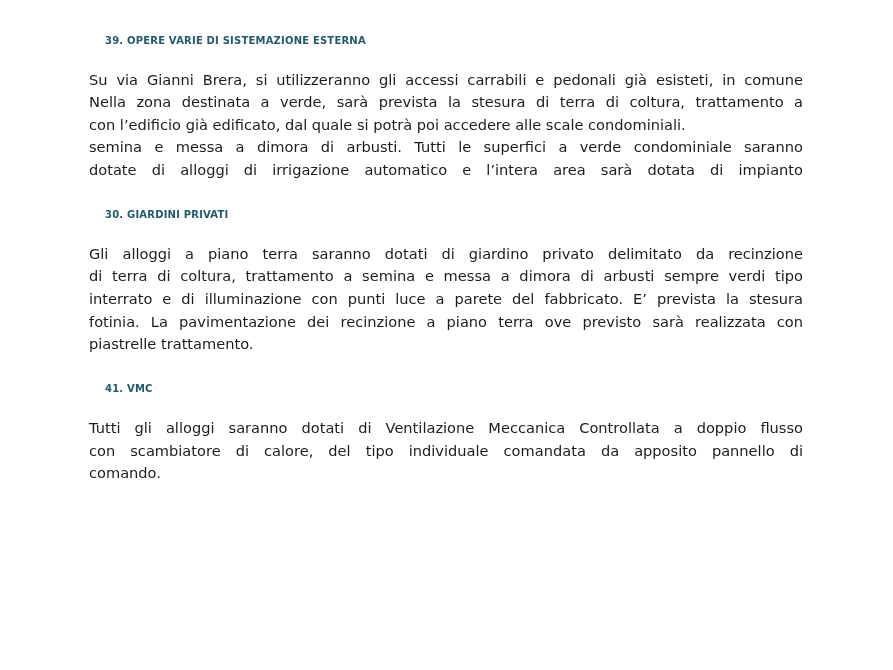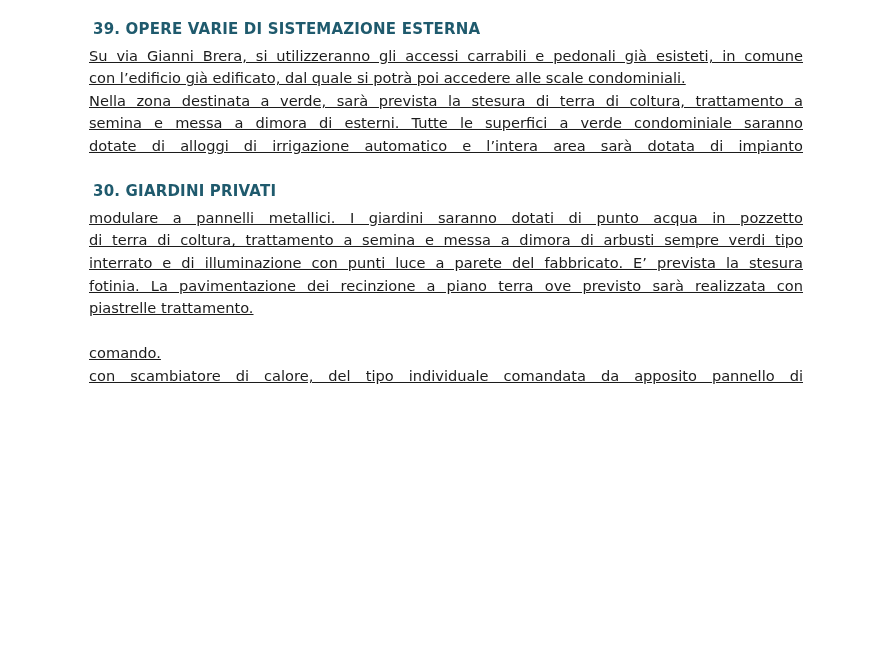--- a/index.html
+++ b/index.html
@@ -23,67 +23,68 @@
       line-height: 22.6px;
       color: #1c1c1c;
     }
     .section {
       margin: 0 0 22.6px 0;
     }
     .heading {
       color: #1f5a6d;
       font-weight: bold;
       letter-spacing: 0.2px;
-      font-size: 15px;
+      font-size: 10px;
       line-height: 22.6px;
-      margin: 4px;
+      margin: 16px;
     }
     .para {
       margin: 0;
       text-align: justify;
       text-align-last: left;
-      text-decoration: underline;
     }
     .para span.line {
       display: block;
       text-align: justify;
       text-align-last: justify;
       white-space: nowrap;
     }
     .para span.line.last {
       text-align-last: left;
     }
   </style>
 </head>
 <body>
 
 <div class="page">
 
   <div class="section">
     <h2 class="heading">39. OPERE VARIE DI SISTEMAZIONE ESTERNA</h2>
     <p class="para">
       <span class="line">Su via Gianni Brera, si utilizzeranno gli accessi carrabili e pedonali già esisteti, in comune</span>
+      <span class="line">Nella zona destinata a verde, sarà prevista la stesura di terra di coltura, trattamento a</span>
       <span class="line last">con l’edificio già edificato, dal quale si potrà poi accedere alle scale condominiali.</span>
-      <span class="line">Nella zona destinata a verde, sarà prevista la stesura di terra di coltura, trattamento a</span>
-      <span class="line">semina e messa a dimora di esterni. Tutte le superfici a verde condominiale saranno</span>
+      <span class="line">semina e messa a dimora di arbusti. Tutti le superfici a verde condominiale saranno</span>
       <span class="line">dotate di alloggi di irrigazione automatico e l’intera area sarà dotata di impianto</span>
     </p>
   </div>
 
   <div class="section">
     <h2 class="heading">30. GIARDINI PRIVATI</h2>
     <p class="para">
-      <span class="line">modulare a pannelli metallici. I giardini saranno dotati di punto acqua in pozzetto</span>
+      <span class="line">Gli alloggi a piano terra saranno dotati di giardino privato delimitato da recinzione</span>
       <span class="line">di terra di coltura, trattamento a semina e messa a dimora di arbusti sempre verdi tipo</span>
       <span class="line">interrato e di illuminazione con punti luce a parete del fabbricato. E’ prevista la stesura</span>
       <span class="line">fotinia. La pavimentazione dei recinzione a piano terra ove previsto sarà realizzata con</span>
       <span class="line last">piastrelle trattamento.</span>
     </p>
   </div>
 
   <div class="section">
+    <h2 class="heading">41. VMC</h2>
     <p class="para">
+      <span class="line">Tutti gli alloggi saranno dotati di Ventilazione Meccanica Controllata a doppio flusso</span>
+      <span class="line">con scambiatore di calore, del tipo individuale comandata da apposito pannello di</span>
       <span class="line last">comando.</span>
-      <span class="line">con scambiatore di calore, del tipo individuale comandata da apposito pannello di</span>
     </p>
   </div>
 
 </div>
 
 </body></html>

